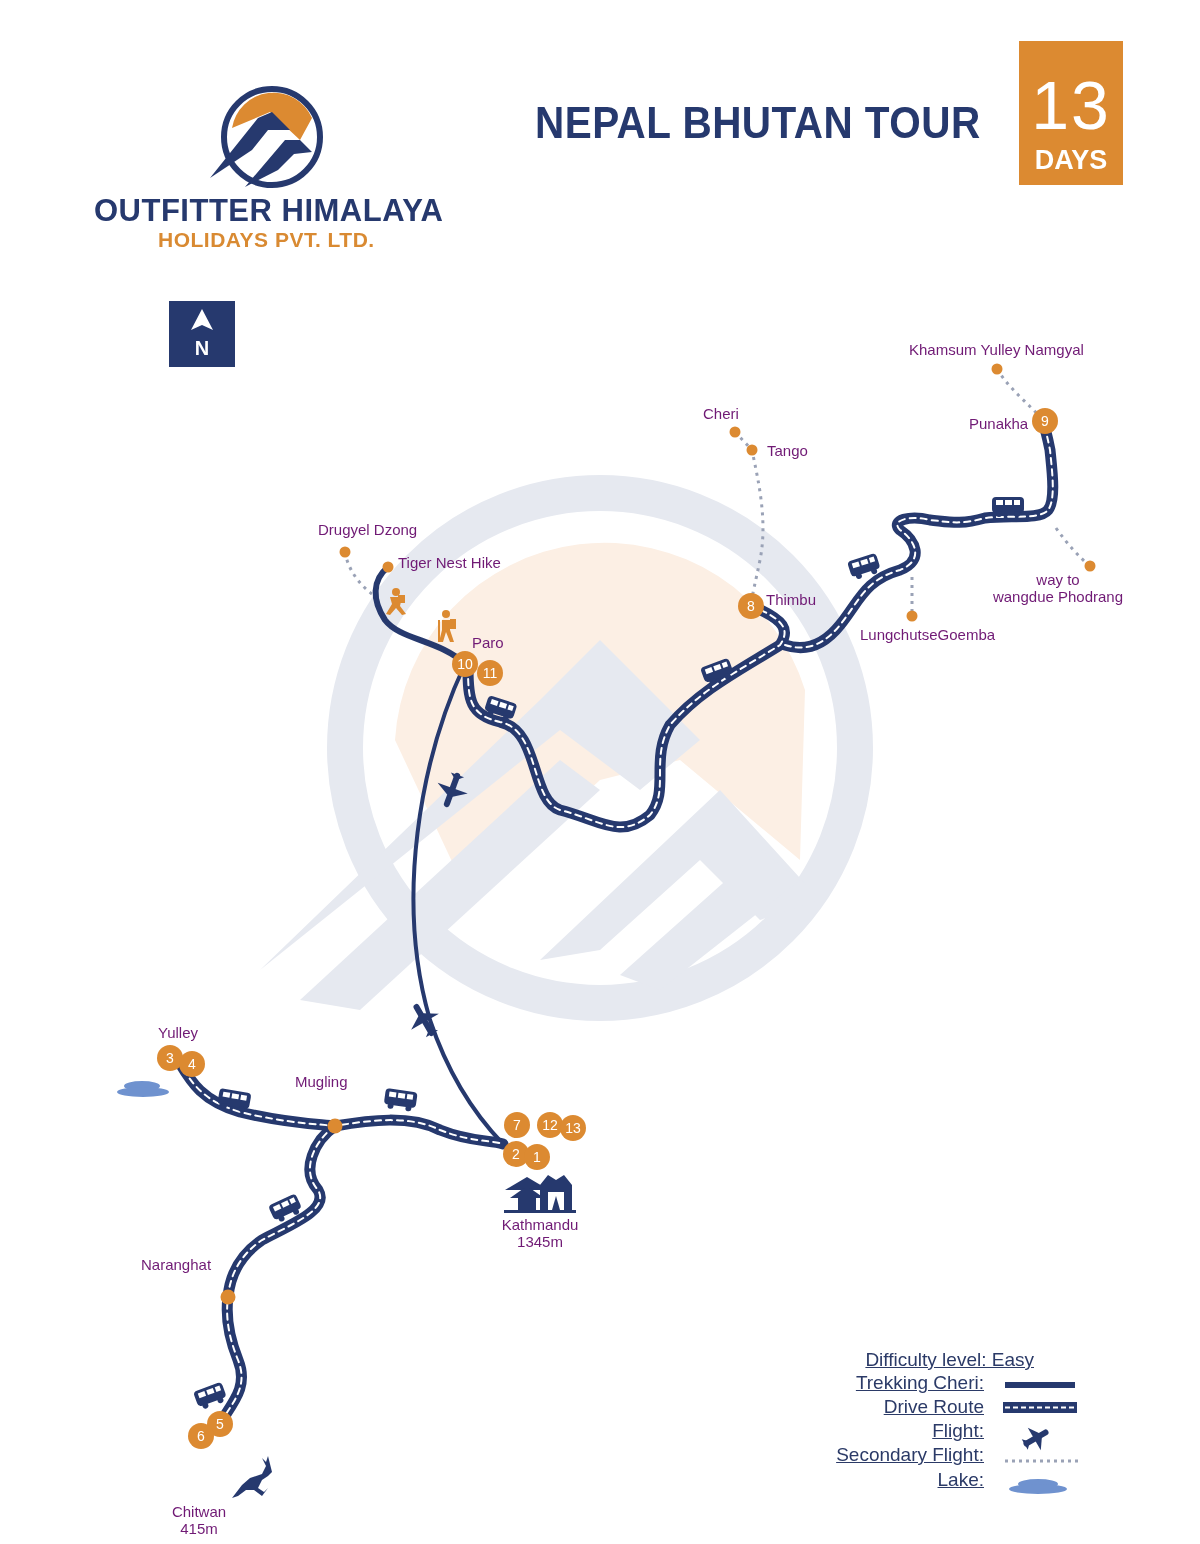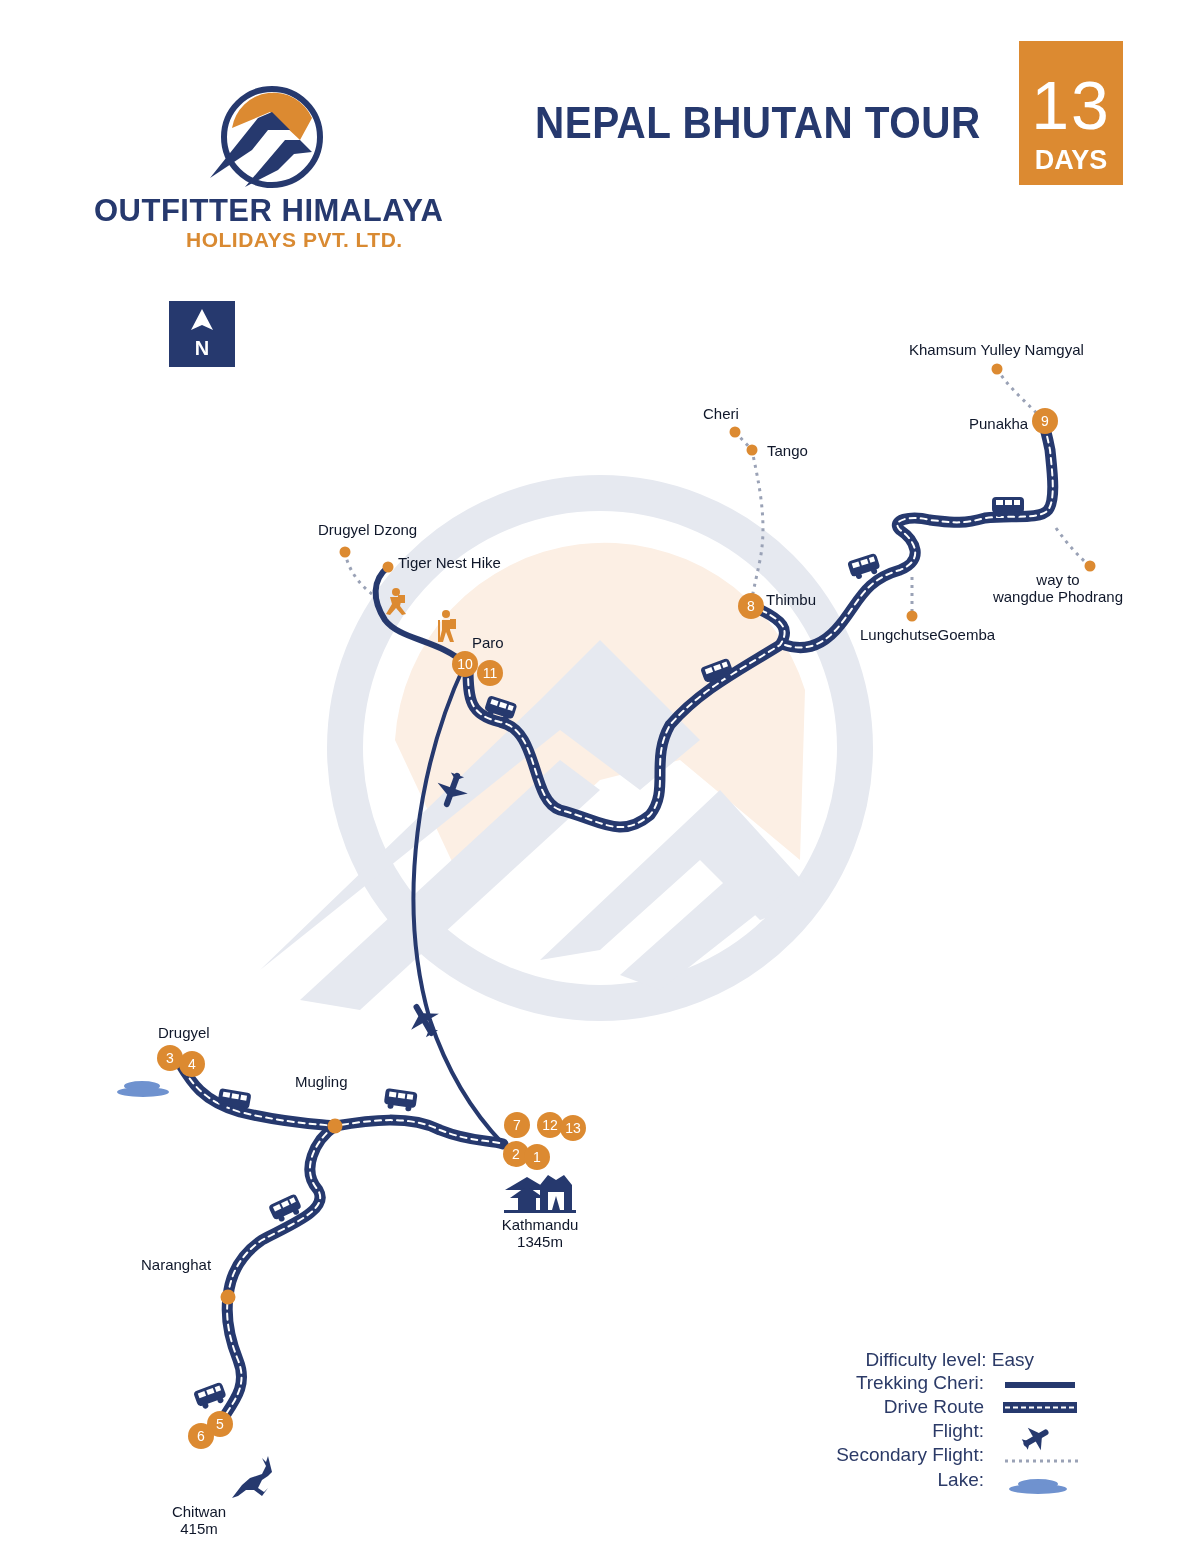--- a/index.html
+++ b/index.html
@@ -1,30 +1,30 @@
 <!DOCTYPE html>
 <html><head>
 <meta charset="utf-8">
 <style>
   html,body{margin:0;padding:0;background:#ffffff;}
   body{width:1200px;height:1544px;position:relative;overflow:hidden;font-family:"Liberation Sans",sans-serif;color:#28386a;}
   .abs{position:absolute;}
   #map-svg{position:absolute;left:0;top:0;width:1200px;height:1544px;}
   .brand-main{left:94px;top:193px;font-size:31px;font-weight:bold;color:#26396e;letter-spacing:0.5px;white-space:nowrap;text-align:right;}
-  .brand-sub{left:158px;top:228px;font-size:21px;font-weight:bold;color:#d98a32;letter-spacing:0.5px;white-space:nowrap;margin-left:28px;}
+  .brand-sub{left:158px;top:228px;font-size:21px;font-weight:bold;color:#d98a32;letter-spacing:0.5px;white-space:nowrap;}
   .title{left:535px;top:98px;font-size:44px;font-weight:bold;color:#26396e;letter-spacing:0.5px;white-space:nowrap;transform:scaleX(0.92);transform-origin:left top;}
   .days-box{left:1019px;top:41px;width:104px;height:144px;background:#dc8a31;color:#fff;text-align:center;}
   .days-num{position:absolute;left:0;right:0;top:30px;font-size:68px;line-height:68px;font-weight:normal;letter-spacing:2px;}
   .days-label{position:absolute;left:0;right:0;top:104px;font-size:27px;line-height:30px;font-weight:bold;}
   .north{left:169px;top:301px;width:66px;height:66px;background:#26396e;}
   .north-letter{position:absolute;left:0;right:0;top:36px;text-align:center;color:#fff;font-weight:bold;font-size:20px;}
-  .lbl{position:absolute;font-size:15px;color:#0f172a;white-space:nowrap;}
+  .lbl{position:absolute;font-size:15px;color:#701a75;white-space:nowrap;}
   .lbl.c{text-align:center;}
   .badge{position:absolute;width:26px;height:26px;border-radius:50%;background:#dc8a31;color:#fff;font-size:14px;line-height:26px;text-align:center;}
-  .legend-row{position:absolute;right:216px;font-size:19px;color:#2b3a67;white-space:nowrap;text-align:right;}
+  .legend-row{position:absolute;right:216px;font-size:19px;color:#2b3a67;white-space:nowrap;text-align:right;text-decoration:underline;}
 </style>
 </head>
 <body>
 
 <svg id="map-svg" viewBox="0 0 1200 1544">
 
   <g>
     <circle cx="600" cy="748" r="255" fill="none" stroke="#e6e9f0" stroke-width="36"></circle>
     <path d="M395 740 A210 210 0 0 1 805 690 L800 860 L680 760 L600 780 L470 900 Z" fill="#fcefe4"></path>
     <path d="M260 970 L540 700 L600 640 L700 740 L640 790 L560 730 Z" fill="#e6e9f0"></path>
@@ -227,21 +227,21 @@
 <div class="lbl" style="left:703px;top:405px">Cheri</div>
 <div class="lbl" style="left:767px;top:442px">Tango</div>
 <div class="lbl" style="left:766px;top:591px">Thimbu</div>
 <div class="lbl" style="left:909px;top:341px">Khamsum Yulley Namgyal</div>
 <div class="lbl" style="left:969px;top:415px">Punakha</div>
 <div class="lbl c" style="left:988px;top:571px;width:140px">
   <div>way to</div>
   <div>wangdue Phodrang</div>
 </div>
 <div class="lbl" style="left:860px;top:626px">LungchutseGoemba</div>
-<div class="lbl" style="left:158px;top:1024px">Drugyel</div>
+<div class="lbl" style="left:158px;top:1024px">Yulley</div>
 <div class="lbl" style="left:295px;top:1073px">Mugling</div>
 <div class="lbl c" style="left:490px;top:1216px;width:100px">
   <div>Kathmandu</div>
   <div>1345m</div>
 </div>
 <div class="lbl" style="left:141px;top:1256px">Naranghat</div>
 <div class="lbl c" style="left:160px;top:1503px;width:78px">
   <div>Chitwan</div>
   <div>415m</div>
 </div>

